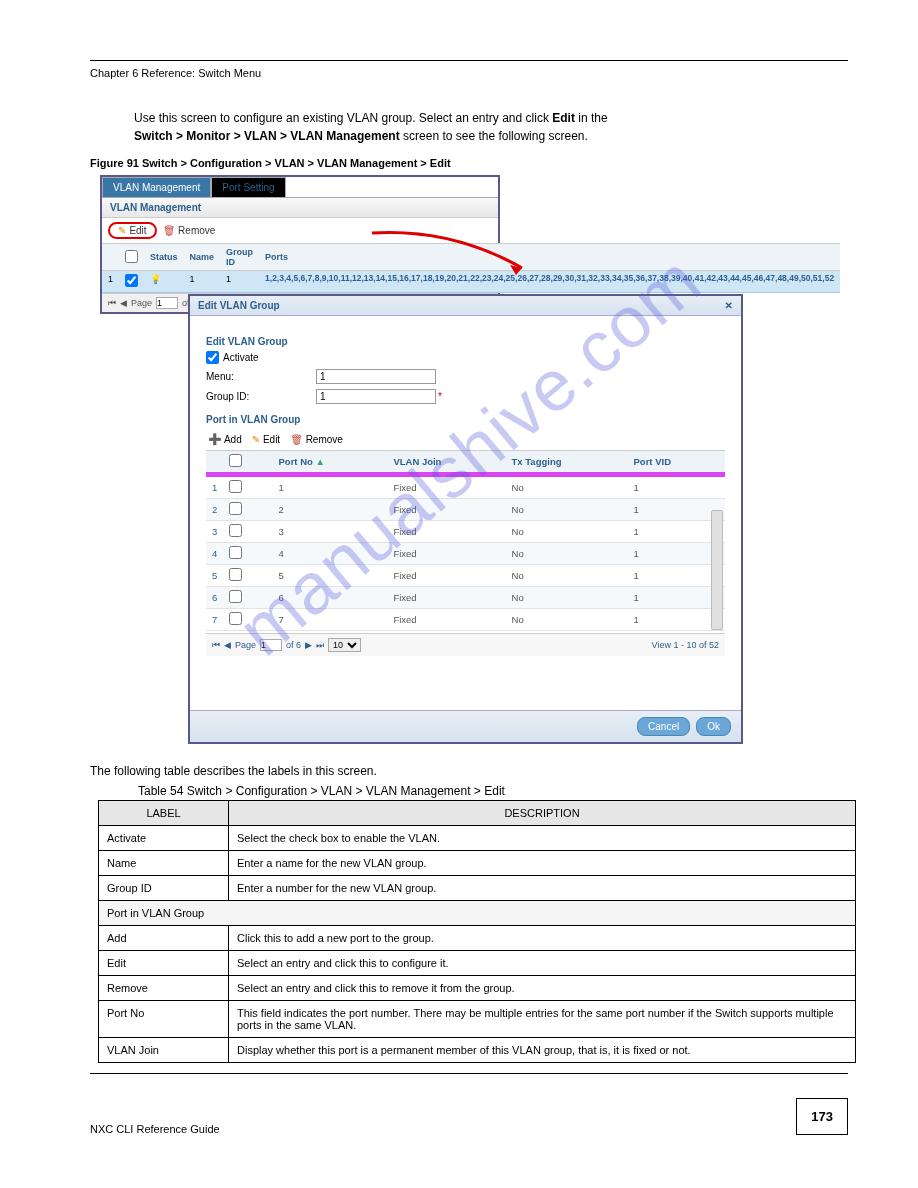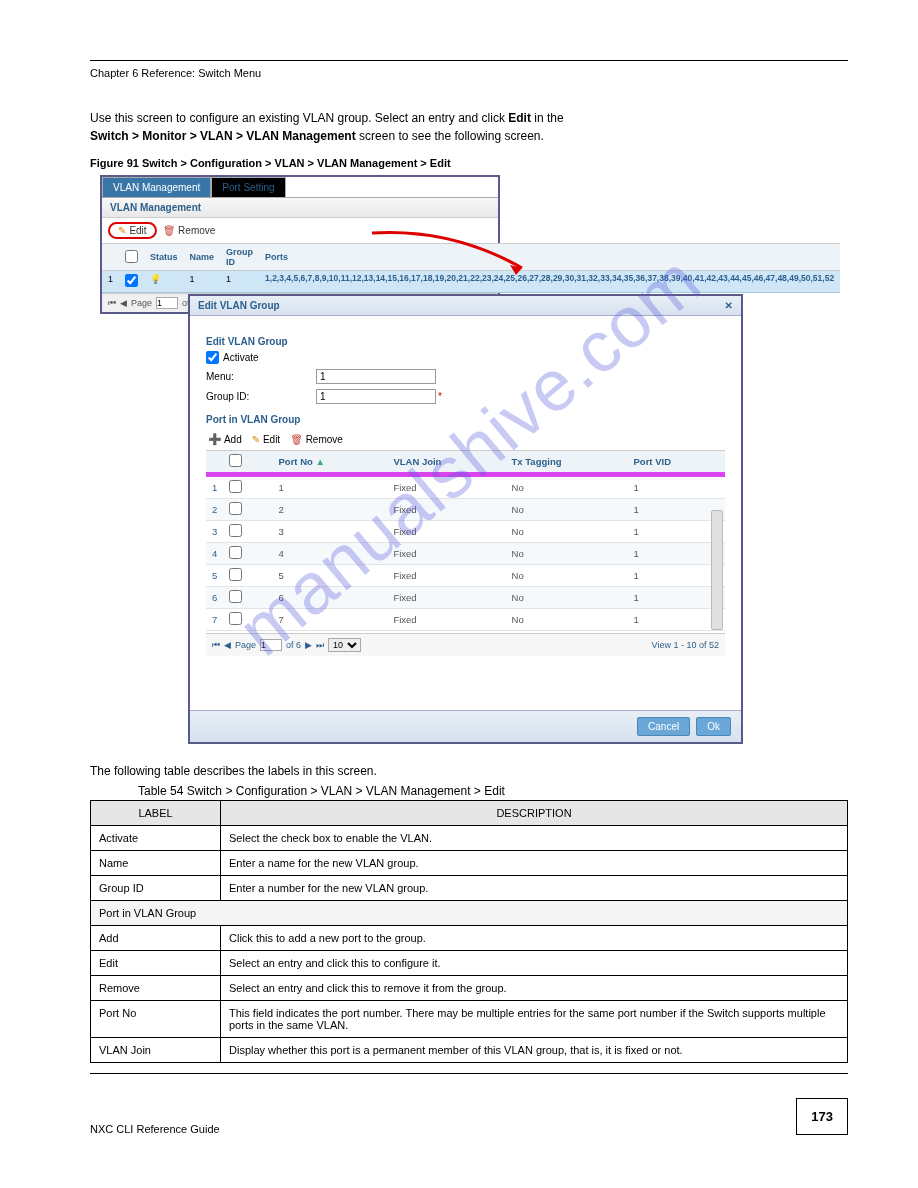--- a/index.html
+++ b/index.html
@@ -1,21 +1,21 @@
 <!DOCTYPE html>
 <html><head>
 <meta charset="utf-8">
 <style>
 * { box-sizing: border-box; margin: 0; padding: 0; }
 body { font-family: Arial, Helvetica, sans-serif; background: #fff; color: #000; width: 918px; }
 .page { padding: 60px 70px 40px 90px; position: relative; }
 .header-line { border-top: 1px solid #000; margin-bottom: 6px; }
 .header-text { text-align: left; font-size: 11px; margin-bottom: 30px; }
 .section-number { font-size: 18px; font-weight: bold; margin-bottom: 12px; }
-.body-text { font-size: 12px; line-height: 1.5; margin-bottom: 12px; }
+.body-text { font-size: 12px; line-height: 1.5; margin-bottom: 12px; margin-left: 44px; }
 .bold { font-weight: bold; }
 .figure-caption { font-size: 11px; font-weight: bold; margin-bottom: 6px; }
 .screenshot1 { width: 400px; margin-left: 10px; border: 2px solid #5a5a8a; background: #fff; position: relative; }
 .tab-bar { display: flex; border-bottom: 1px solid #aaa; }
 .tab { padding: 4px 10px; font-size: 10px; color: #2c5f8c; border: 1px solid #aaa; border-bottom: none; background: #000000; }
 .tab.active { background: #3976a8; color: #fff; }
 .panel-title { font-size: 10px; font-weight: bold; color: #2c5f8c; padding: 4px 8px; border-bottom: 1px solid #ccc; background: linear-gradient(#f8f8f8,#e8e8e8); }
 .toolbar { padding: 4px 6px; display: flex; align-items: center; gap: 6px; font-size: 10px; color: #333; }
 .toolbar .edit-circle { border: 2px solid #d00; border-radius: 12px; padding: 1px 8px; display: inline-flex; align-items: center; gap: 3px; color: #333; }
 .icon-edit { color: #d88b00; font-size: 10px; }
@@ -44,26 +44,26 @@
 .port-table th { text-align: left; color: #2c5f8c; font-weight: bold; padding: 3px 6px; background: #eef3f8; border-top: 1px solid #ccc; border-bottom: 5px solid #d946ef; }
 .port-table td { padding: 3px 6px; border-bottom: 1px solid #e3e3e3; color: #555; }
 .port-table tr:nth-child(even) td { background: #f6f9fc; }
 .port-table .idx { color: #2c5f8c; width: 16px; }
 .scroll-stub { position: absolute; right: 2px; top: 60px; width: 12px; height: 120px; background: #e0e0e0; border: 1px solid #bbb; border-radius: 2px; }
 .pager2 { font-size: 9px; color: #2c5f8c; padding: 4px 6px; display: flex; justify-content: space-between; align-items: center; border-top: 1px solid #ccc; background: #f7f7f7; margin-top: 2px; }
 .pager2 .left { display: flex; align-items: center; gap: 4px; }
 .pager2 input { width: 22px; font-size: 9px; border: 1px solid #aaa; }
 .pager2 select { font-size: 9px; border: 1px solid #aaa; }
 .dlg-footer { background: linear-gradient(#e8eef5,#d6e2ef); padding: 6px 10px; display: flex; justify-content: flex-end; gap: 6px; border-top: 1px solid #aac; }
-.btn { background: #6aa7d6; color: #fff; font-size: 10px; padding: 3px 10px; border: 1px solid #4a87b6; border-radius: 2px; }
+.btn { background: #6aa7d6; color: #fff; font-size: 10px; padding: 3px 10px; border: 1px solid #4a87b6; border-radius: 8px; }
 
 .watermark { position: absolute; left: 50%; top: 50%; transform: translate(-50%,-56%) rotate(-40deg); font-size: 72px; color: rgba(88,90,220,0.32); font-weight: 500; pointer-events: none; white-space: nowrap; z-index: 50; letter-spacing: 1px; }
 
 .desc-intro { font-size: 12px; margin: 20px 0 6px 0; }
-.table54 { width: 100%; border-collapse: collapse; font-size: 11px; }
+.table54 { width: 100%; border-collapse: collapse; font-size: 11px; margin-left: 8px; }
 .table54 th, .table54 td { border: 1px solid #000; padding: 6px 8px; text-align: left; vertical-align: top; }
 .table54 .thead { background: #e6e6e6; text-align: center; font-weight: normal; }
 .table54 .section-row td { background: #f5f5f5; font-size: 11px; }
 .footer { display: flex; justify-content: space-between; align-items: flex-end; margin-top: 24px; font-size: 11px; }
 .footer-line { border-top: 1px solid #000; margin-bottom: 4px; }
 .page-num-box { border: 1px solid #000; padding: 10px 14px; font-size: 13px; font-weight: bold; }
 </style>
 </head>
 <body>
 

